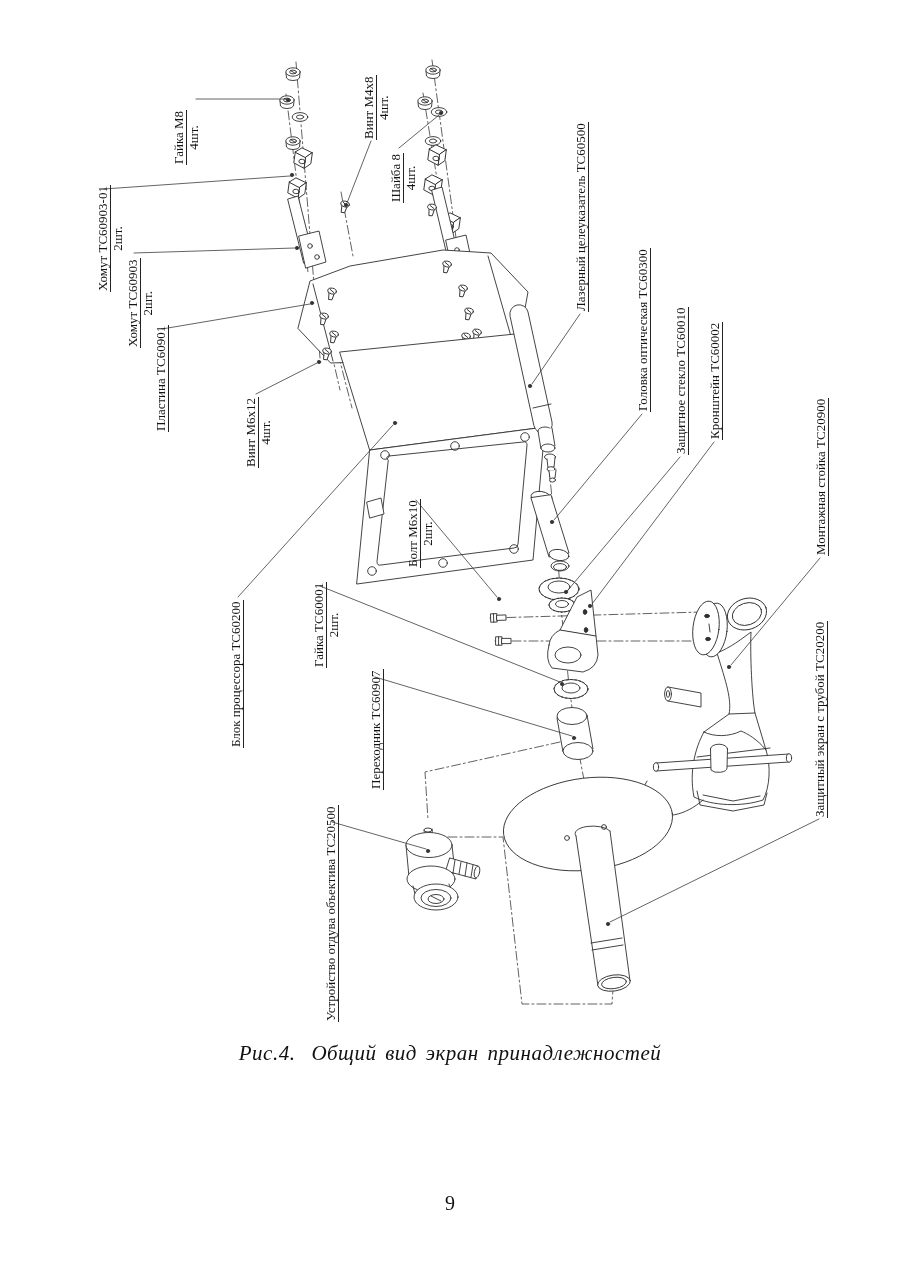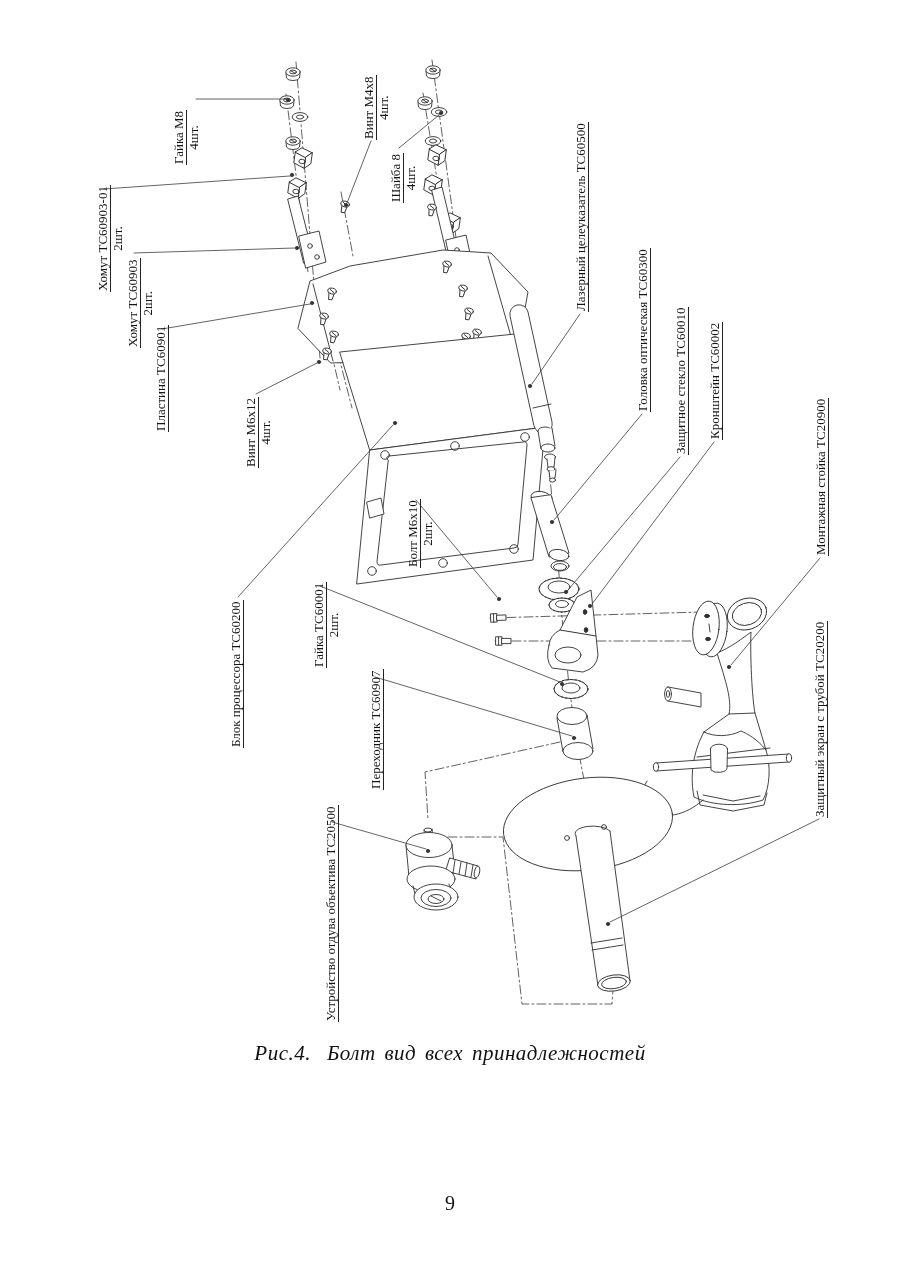--- a/index.html
+++ b/index.html
@@ -356,18 +356,18 @@
 <div class="lbl p17">
   <span class="name">Устройство отдува объектива ТС20500</span>
   <span class="qty"></span>
 </div>
 <div class="lbl p18">
   <span class="name">Защитный экран с трубой ТС20200</span>
   <span class="qty"></span>
 </div>
 
 <div class="caption">
-  <span class="cap-label">Рис.4.</span><span>Болт вид всех принадлежностей</span>
+  <span class="cap-label">Рис.4.</span><span>Общий вид экран принадлежностей</span>
 </div>
 
 <div class="pageno">9</div>
 
 </div>
 
 </body></html>

